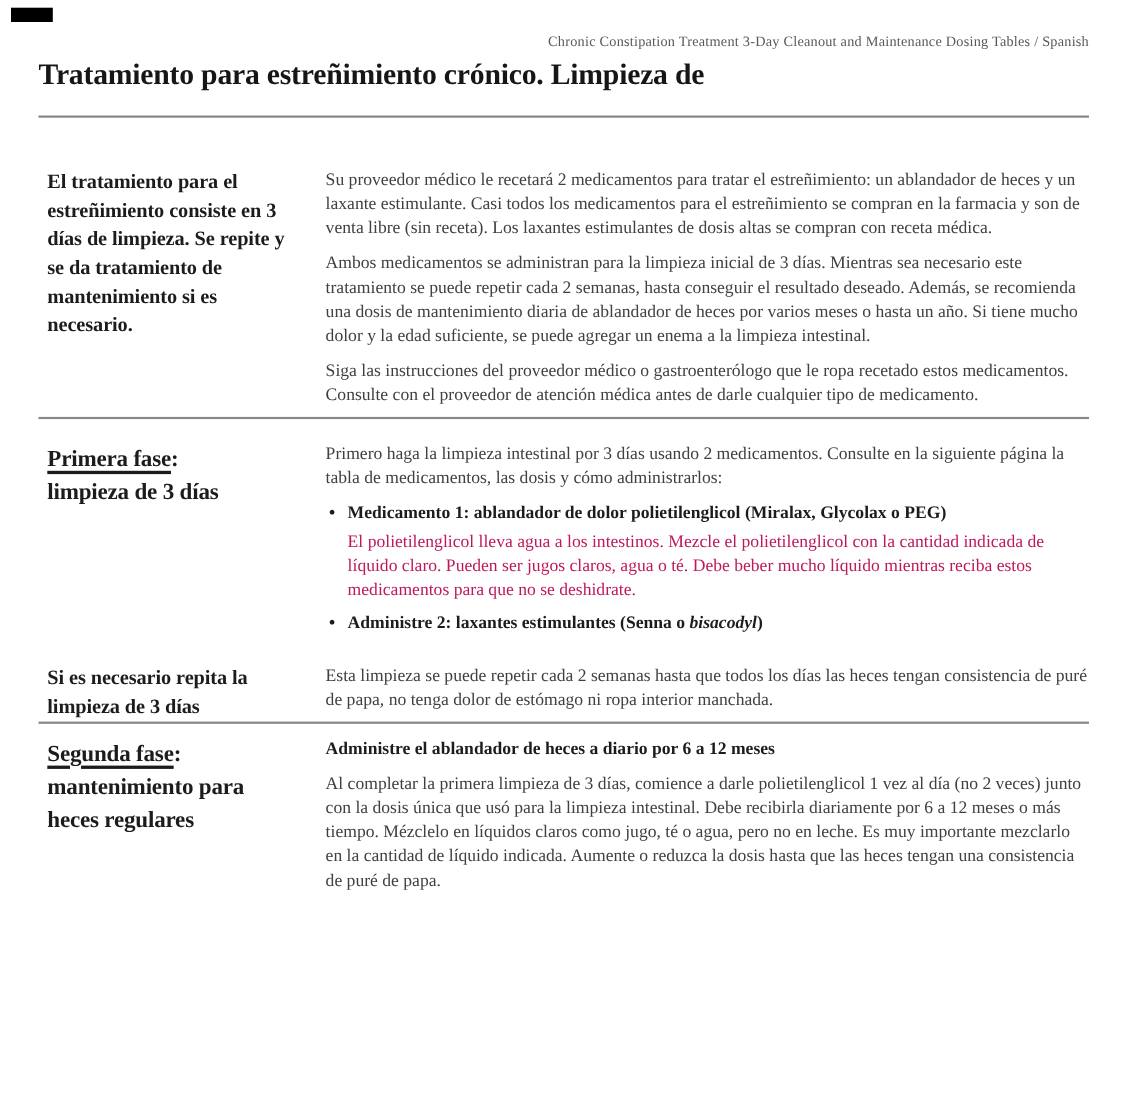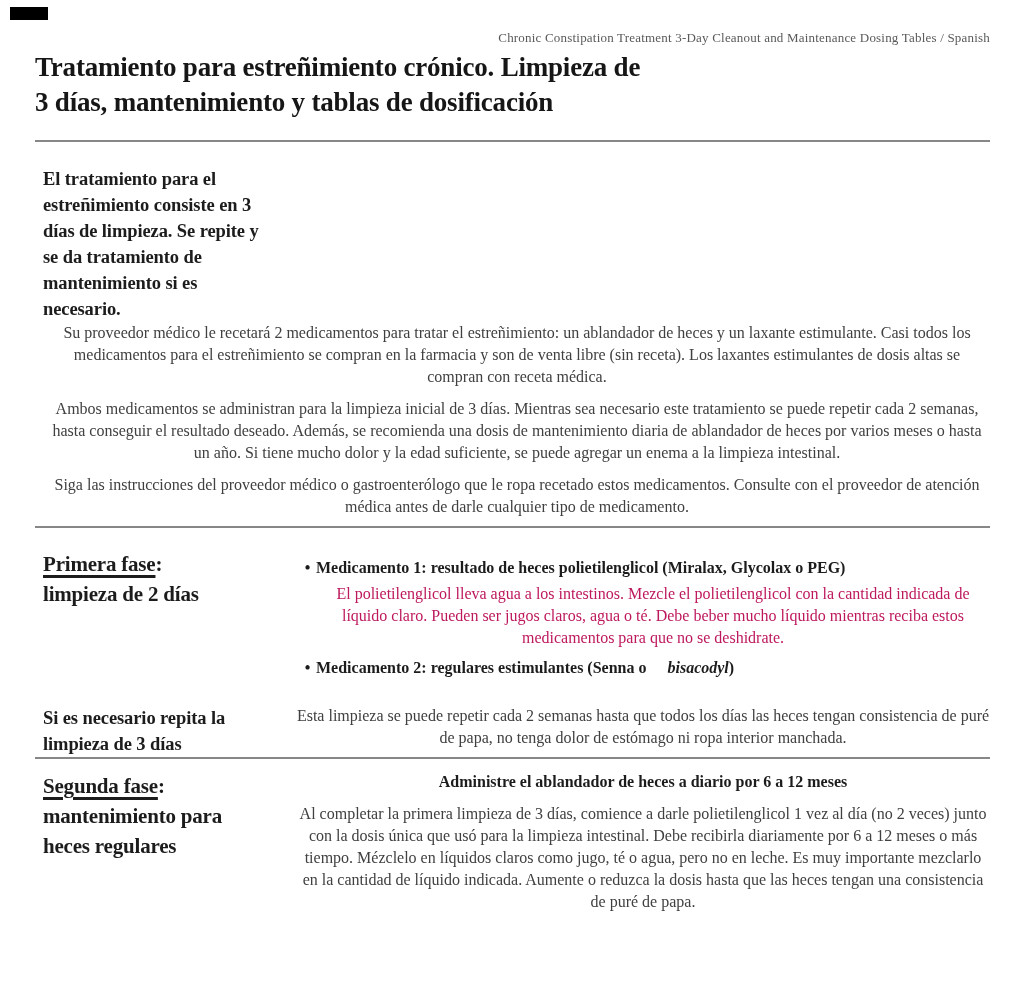--- a/index.html
+++ b/index.html
@@ -36,36 +36,35 @@
     color: #161616;
     letter-spacing: -0.2px;
   }
   .divider {
     border: none;
     border-top: 2px solid #878787;
     margin: 0;
   }
   .div1 { margin-top: 20px; }
   .section { display: flex; }
-  .sec1 { padding-top: 24px; padding-bottom: 8px; flex-direction: column; }
+  .sec1 { padding-top: 46px; padding-bottom: 8px; }
   .sec2 { padding-top: 21px; padding-bottom: 0; }
   .sec3 { padding-top: 26px; }
   .sec4 { padding-top: 12px; }
   .left {
     width: 252px;
     flex-shrink: 0;
     box-sizing: border-box;
     padding-left: 8px;
     padding-right: 18px;
   }
   .right {
     flex: 1;
     box-sizing: border-box;
     padding-left: 9px;
-    text-align: center;
   }
   .side-heading {
     font-size: 18.5px;
     line-height: 26px;
     font-weight: bold;
     color: #1c1c1c;
     letter-spacing: -0.1px;
   }
   .phase-heading {
     font-size: 21px;
@@ -99,35 +98,34 @@
     color: #1c1c1c;
   }
   .bullet .marker {
     width: 17px;
     flex-shrink: 0;
   }
   .bullet-detail {
     margin: 4px 0 6px 20px;
     color: #be185d;
   }
-  .ital { font-style: italic; margin-left: 17px; }
+  .ital { font-style: italic; }
 </style>
 </head>
 <body>
 
 <div class="page">
   <div class="corner-mark"></div>
 
   <div class="content">
 
     <div class="header-note">Chronic Constipation Treatment 3-Day Cleanout and Maintenance Dosing Tables / Spanish</div>
 
     <div class="doc-title">
       <div>Tratamiento para estreñimiento crónico. Limpieza de</div>
-      <div>3 días, mantenimiento y tablas de dosificación</div>
     </div>
 
     <hr class="divider div1">
 
     <div class="section sec1">
       <div class="left">
         <div class="side-heading">El tratamiento para el estreñimiento consiste en 3 días de limpieza. Se repite y se da tratamiento de mantenimiento si es necesario.</div>
       </div>
       <div class="right body-text">
         <p>Su proveedor médico le recetará 2 medicamentos para tratar el estreñimiento: un ablandador de heces y un laxante estimulante. Casi todos los medicamentos para el estreñimiento se compran en la farmacia y son de venta libre (sin receta). Los laxantes estimulantes de dosis altas se compran con receta médica.</p>
@@ -135,32 +133,33 @@
         <p>Siga las instrucciones del proveedor médico o gastroenterólogo que le ropa recetado estos medicamentos. Consulte con el proveedor de atención médica antes de darle cualquier tipo de medicamento.</p>
       </div>
     </div>
 
     <hr class="divider">
 
     <div class="section sec2">
       <div class="left">
         <div class="phase-heading">
           <span class="u">Primera fase</span><span>:</span><br>
-          <span>limpieza de 2 días</span>
+          <span>limpieza de 3 días</span>
         </div>
       </div>
       <div class="right body-text">
+        <p>Primero haga la limpieza intestinal por 3 días usando 2 medicamentos. Consulte en la siguiente página la tabla de medicamentos, las dosis y cómo administrarlos:</p>
         <div class="bullet">
           <span class="marker">•</span>
-          <span>Medicamento 1: resultado de heces polietilenglicol (Miralax, Glycolax o PEG)</span>
+          <span>Medicamento 1: ablandador de dolor polietilenglicol (Miralax, Glycolax o PEG)</span>
         </div>
         <div class="bullet-detail">El polietilenglicol lleva agua a los intestinos. Mezcle el polietilenglicol con la cantidad indicada de líquido claro. Pueden ser jugos claros, agua o té. Debe beber mucho líquido mientras reciba estos medicamentos para que no se deshidrate.</div>
         <div class="bullet">
           <span class="marker">•</span>
-          <span><span>Medicamento 2: regulares estimulantes (Senna o </span><span class="ital">bisacodyl</span><span>)</span></span>
+          <span><span>Administre 2: laxantes estimulantes (Senna o </span><span class="ital">bisacodyl</span><span>)</span></span>
         </div>
       </div>
     </div>
 
     <div class="section sec3">
       <div class="left">
         <div class="side-heading">Si es necesario repita la limpieza de 3 días</div>
       </div>
       <div class="right body-text">
         <p>Esta limpieza se puede repetir cada 2 semanas hasta que todos los días las heces tengan consistencia de puré de papa, no tenga dolor de estómago ni ropa interior manchada.</p>

